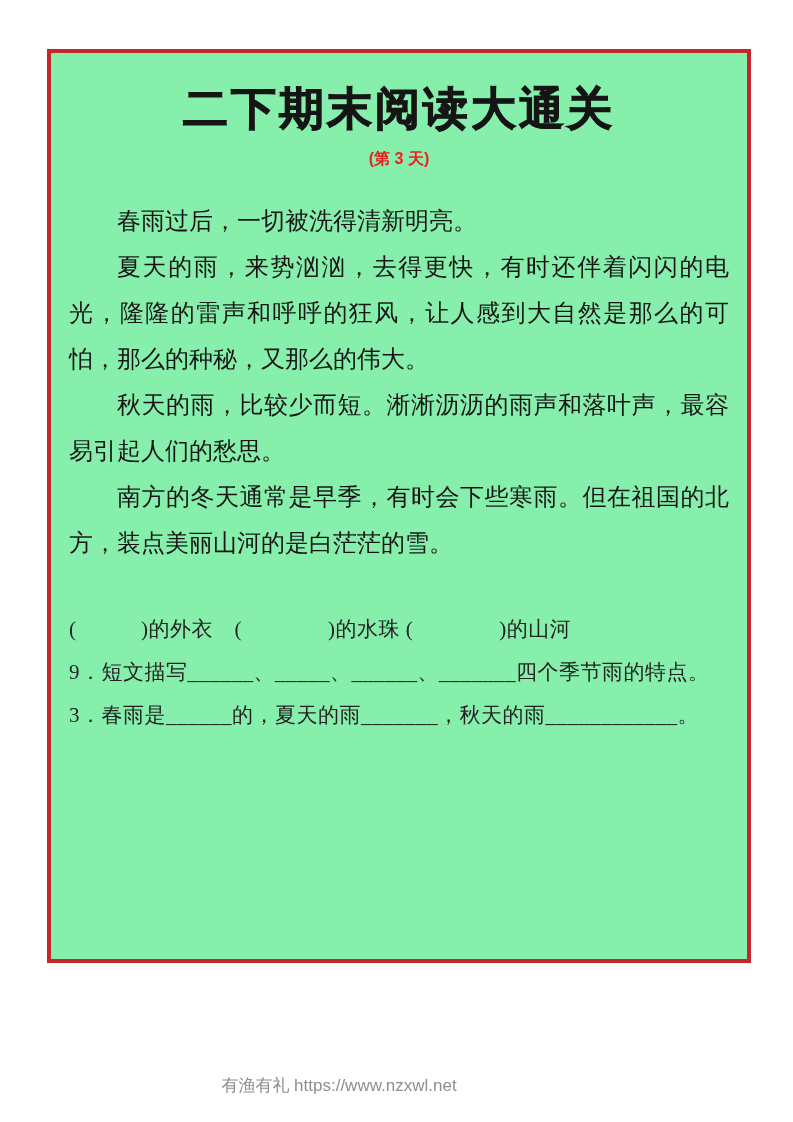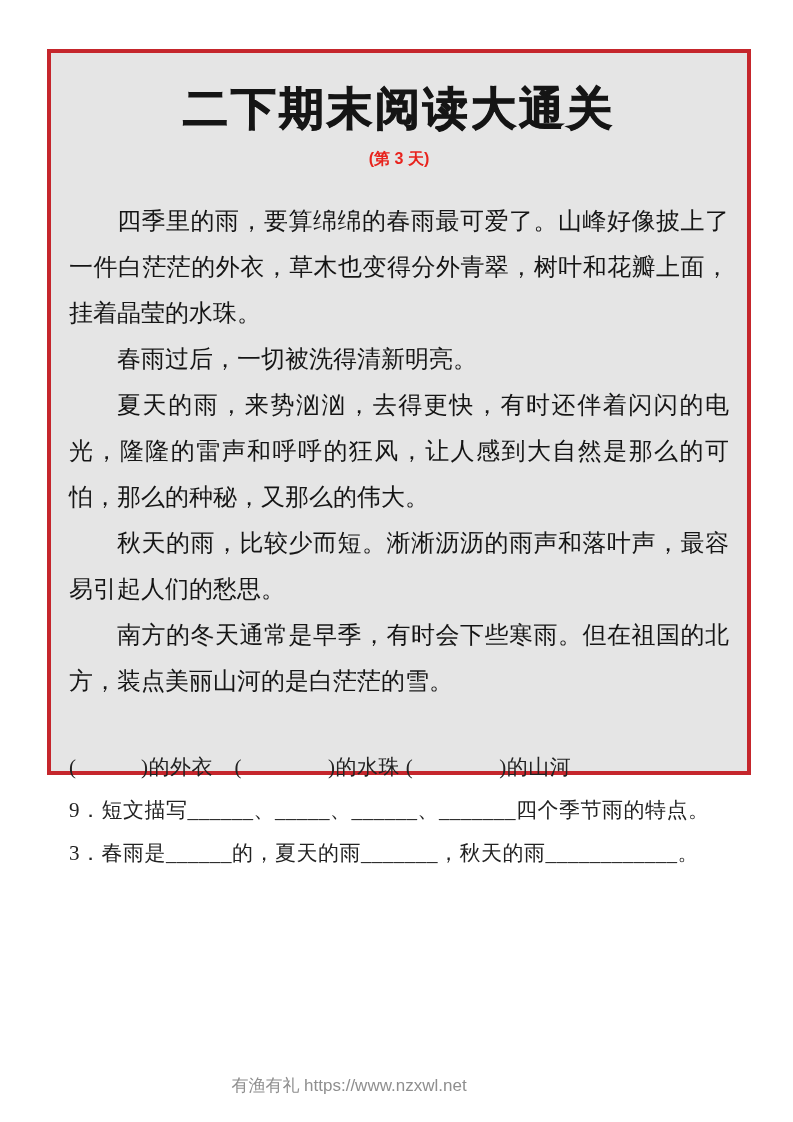--- a/index.html
+++ b/index.html
@@ -20,23 +20,23 @@
     position: relative;
     width: 793px;
     height: 1122px;
     background: #ffffff;
   }
   .frame {
     position: absolute;
     left: 47px;
     top: 49px;
     width: 704px;
-    height: 726px;
+    height: 914px;
     border: 4px solid var(--border-red);
-    background: #e5e5e5;
+    background: #86efac;
     padding: 20px 16px 0 16px;
   }
   .title {
     text-align: center;
     font-family: "Liberation Sans", "DejaVu Sans", sans-serif;
     font-weight: 900;
     font-size: 45px;
     letter-spacing: 3px;
     color: var(--text-black);
     margin-top: 6px;
@@ -74,35 +74,33 @@
   }
   .footer {
     position: absolute;
     left: 0;
     top: 1074px;
     width: 678px;
     text-align: center;
     font-family: "Liberation Sans", "DejaVu Sans", sans-serif;
     font-size: 17px;
     color: var(--footer-gray);
-    margin-left: 10px;
   }
 </style>
 </head>
 <body>
 
 <div class="page">
   <div class="frame">
 
     <h1 class="title">二下期末阅读大通关</h1>
 
     <div class="subtitle">(第 3 天)</div>
 
     <div class="passage">
-      <p>四季里的雨，要算绵绵的春雨最可爱了。山峰好像披上了一件白茫茫的外衣，草木也变得分外青翠，树叶和花瓣上面，挂着晶莹的水珠。</p>
       <p>春雨过后，一切被洗得清新明亮。</p>
       <p>夏天的雨，来势汹汹，去得更快，有时还伴着闪闪的电光，隆隆的雷声和呼呼的狂风，让人感到大自然是那么的可怕，那么的种秘，又那么的伟大。</p>
       <p>秋天的雨，比较少而短。淅淅沥沥的雨声和落叶声，最容易引起人们的愁思。</p>
       <p>南方的冬天通常是早季，有时会下些寒雨。但在祖国的北方，装点美丽山河的是白茫茫的雪。</p>
     </div>
 
     <div class="questions">
       <p>(　　　)的外衣　(　　　　)的水珠 (　　　　)的山河</p>
       <p>9．短文描写______、_____、______、_______四个季节雨的特点。</p>
       <p>3．春雨是______的，夏天的雨_______，秋天的雨____________。</p>

